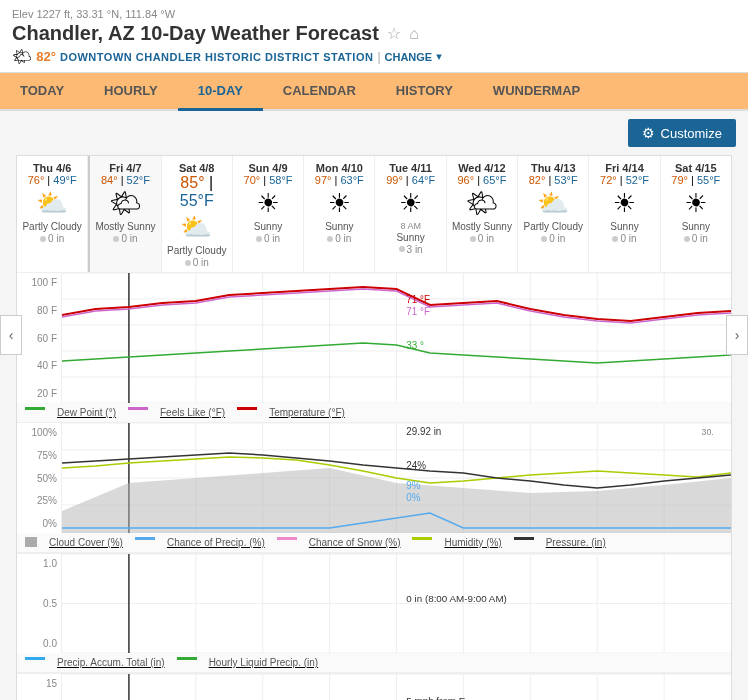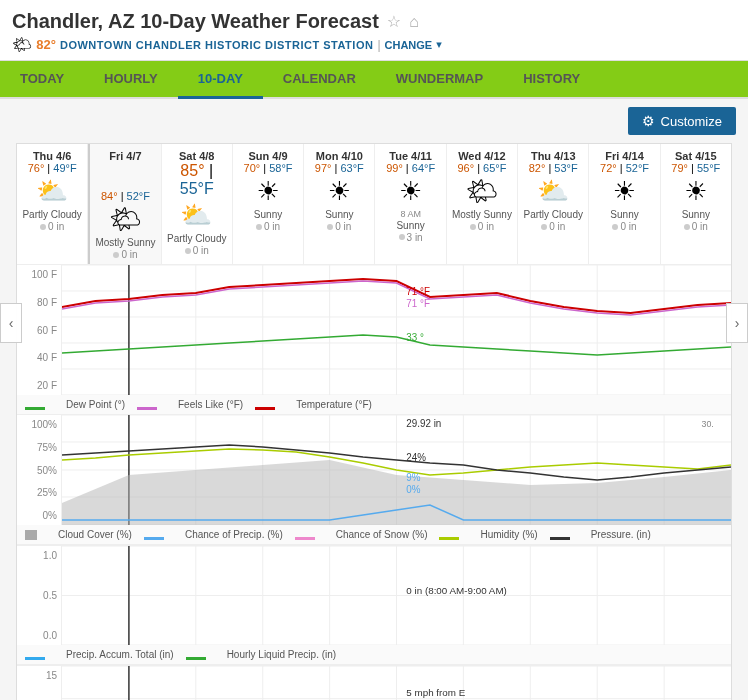--- a/index.html
+++ b/index.html
@@ -11,21 +11,21 @@
     .title { font-size: 20px; font-weight: bold; color: #333; }
     .star-icon, .home-icon { color: #aaa; font-size: 16px; cursor: pointer; }
     .location-row { display: flex; align-items: center; gap: 4px; font-size: 12px; }
     .sun-emoji { font-size: 16px; }
     .temp-badge { color: #e87d2b; font-weight: bold; font-size: 13px; }
     .location-text { color: #1a6496; font-weight: bold; font-size: 11px; letter-spacing: 0.5px; }
     .divider { color: #aaa; }
     .change-link { color: #1a6496; font-weight: bold; font-size: 11px; cursor: pointer; }
     .chevron { color: #1a6496; font-size: 11px; }
 
-    .nav-tabs { display: flex; background: #84cc16; border-bottom: 2px solid #ddd; text-align: center; }
+    .nav-tabs { display: flex; background: #fdba74; border-bottom: 2px solid #ddd; text-align: center; }
     .nav-tab { padding: 10px 20px; font-size: 13px; font-weight: bold; color: #555; cursor: pointer; border-bottom: 3px solid transparent; margin-bottom: -2px; }
     .nav-tab.active { color: #1a6496; border-bottom: 3px solid #1a6496; }
 
     .toolbar { display: flex; justify-content: flex-end; padding: 8px 12px; background: #f5f5f5; }
     .customize-btn { background: #1a6496; color: white; border: none; padding: 6px 14px; font-size: 13px; cursor: pointer; display: flex; align-items: center; gap: 6px; border-radius: 2px; }
     .gear-icon { font-size: 14px; }
 
     .forecast-container { background: white; border: 1px solid #ddd; margin: 0 8px 8px; overflow: hidden; }
 
     .days-header { display: flex; border-bottom: 1px solid #eee; overflow: hidden; }
@@ -33,62 +33,63 @@
     .day-col:last-child { border-right: none; }
     .day-col.current { background: #f8f8f8; border-left: 2px solid #ccc; }
     .day-date { font-weight: bold; color: #333; font-size: 11px; }
     .weather-icon { font-size: 26px; margin: 2px 0; }
     .day-desc { font-size: 10px; color: #555; line-height: 1.2; }
     .precip { color: #888; font-size: 10px; display: flex; align-items: center; justify-content: center; gap: 2px; }
     .precip-dot { width: 6px; height: 6px; background: #ccc; border-radius: 50%; display: inline-block; }
     .chart-area { background: white; padding: 0; }
 
     .legend-row { display: flex; align-items: center; gap: 12px; padding: 4px 8px; background: #fafafa; border-bottom: 1px solid #eee; font-size: 10px; flex-wrap: wrap; }
-    .legend-item { display: flex; align-items: flex-end; gap: 21px; }
+    .legend-item { display: flex; align-items: flex-start; gap: 12px; text-decoration: underline; }
     .legend-line { width: 20px; height: 3px; display: inline-block; }
     .legend-text { color: #555; font-size: 10px; }
 
     
     .grid-line { stroke: #eee; stroke-width: 1; }
 
     .section-wrapper { position: relative; margin: 0 8px 8px; }
     .side-arrow { position: absolute; top: 160px; background: rgba(255,255,255,0.95); border: 1px solid #ccc; width: 22px; height: 40px; display: flex; align-items: center; justify-content: center; cursor: pointer; font-size: 14px; color: #666; z-index: 20; }
     .left-arrow { left: -8px; }
     .right-arrow { right: -8px; }
 
     .main-wrapper { position: relative; }
   </style>
 </head>
 <body>
 
 <div class="main-wrapper">
 
   <div class="header">
+    <div class="elev">Elev 1227 ft, 33.31 °N, 111.84 °W</div>
     <div class="title-row">
       <span class="title">Chandler, AZ 10-Day Weather Forecast</span>
       <span class="star-icon">☆</span>
       <span class="home-icon">⌂</span>
     </div>
     <div class="location-row">
       <span class="sun-emoji">🌤</span>
       <span class="temp-badge">82°</span>
       <span class="location-text">DOWNTOWN CHANDLER HISTORIC DISTRICT STATION</span>
       <span class="divider">|</span>
       <span class="change-link">CHANGE</span>
       <span class="chevron">▾</span>
     </div>
   </div>
 
   <div class="nav-tabs">
     <div class="nav-tab">TODAY</div>
     <div class="nav-tab">HOURLY</div>
     <div class="nav-tab active">10-DAY</div>
     <div class="nav-tab">CALENDAR</div>
+    <div class="nav-tab">HISTORY</div>
     <div class="nav-tab">WUNDERMAP</div>
-    <div class="nav-tab">HISTORY</div>
   </div>
 
   <div class="toolbar">
     <button class="customize-btn">
       <span class="gear-icon">⚙</span>
       <span>Customize</span>
     </button>
   </div>
 
   <div class="section-wrapper">
@@ -106,21 +107,21 @@
     </div>
     <div class="weather-icon">⛅</div>
     <div class="day-desc">Partly Cloudy</div>
     <div class="precip">
       <span class="precip-dot"></span>
       0 in
     </div>
   </div>
           <div class="day-col current">
     <div class="day-date">Fri 4/7</div>
-    <div style="font-size:11px;margin-top:28px;">
+    <div style="font-size:11px;">
       <span style="color:#cc5500;">84°</span> | <span style="color:#1a6496;">52°F</span>
     </div>
     <div class="weather-icon">🌤</div>
     <div class="day-desc">Mostly Sunny</div>
     <div class="precip">
       <span class="precip-dot"></span>
       0 in
     </div>
   </div>
           <div class="day-col">

